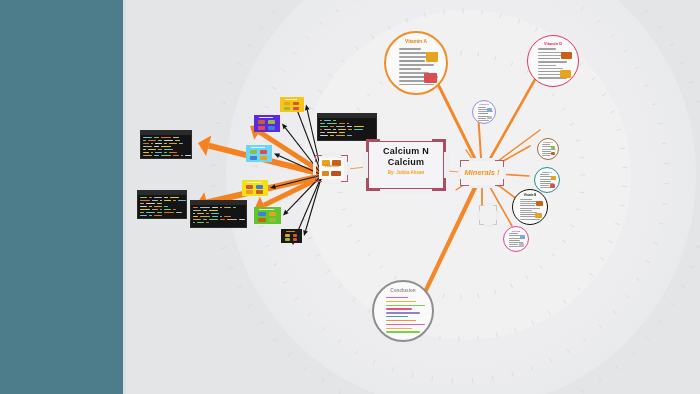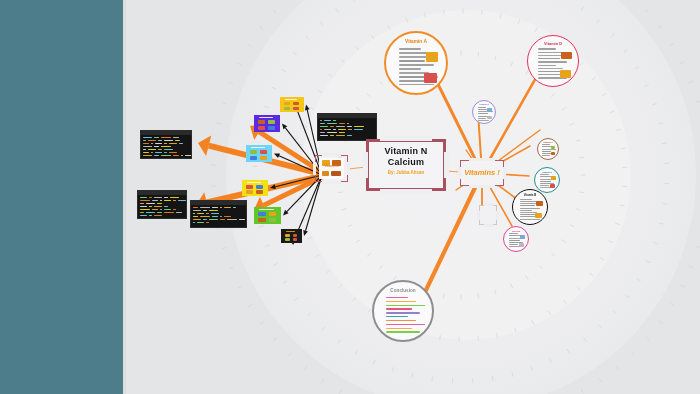--- a/index.html
+++ b/index.html
@@ -667,39 +667,39 @@
       </div>
       <div class="lbl">Vitamins</div>
     </div>
 
     <div class="node" id="minnode">
       <div class="frame"></div>
       <div class="mk" style="left:9px;top:-2px;width:26px;height:3px;"></div>
       <div class="mk" style="left:9px;bottom:-2px;width:26px;height:3px;"></div>
       <div class="mk" style="left:-2px;top:7px;width:3px;height:12px;"></div>
       <div class="mk" style="right:-2px;top:7px;width:3px;height:12px;"></div>
-      <div class="lbl">Vitamins !</div>
+      <div class="lbl">Minerals !</div>
     </div>
 
     <div class="node" id="placeholder">
       <div class="frame"></div>
       <div class="mk" style="left:5px;top:-2px;width:9px;height:3px;"></div>
       <div class="mk" style="left:5px;bottom:-2px;width:9px;height:3px;"></div>
       <div class="mk" style="left:-2px;top:6px;width:3px;height:9px;"></div>
       <div class="mk" style="right:-2px;top:6px;width:3px;height:9px;"></div>
     </div>
 
     <div class="node" id="central">
       <div class="frame"></div>
       <div class="mask-t"></div>
       <div class="mask-b"></div>
       <div class="mask-l"></div>
       <div class="mask-r"></div>
       <div class="t1">
-        <span>Vitamin N</span><br>
+        <span>Calcium N</span><br>
         <span>Calcium</span>
       </div>
       <div class="t2">By: Jubba Ahsan</div>
     </div>
 
     <svg class="cursor" style="left:158px;top:119px;overflow:visible;">
       <polygon points="0,0 0,11 3,8.4 5,12.5 7,11.6 5,7.5 8.6,7.2" fill="#000"></polygon>
     </svg>
 
   </div>

